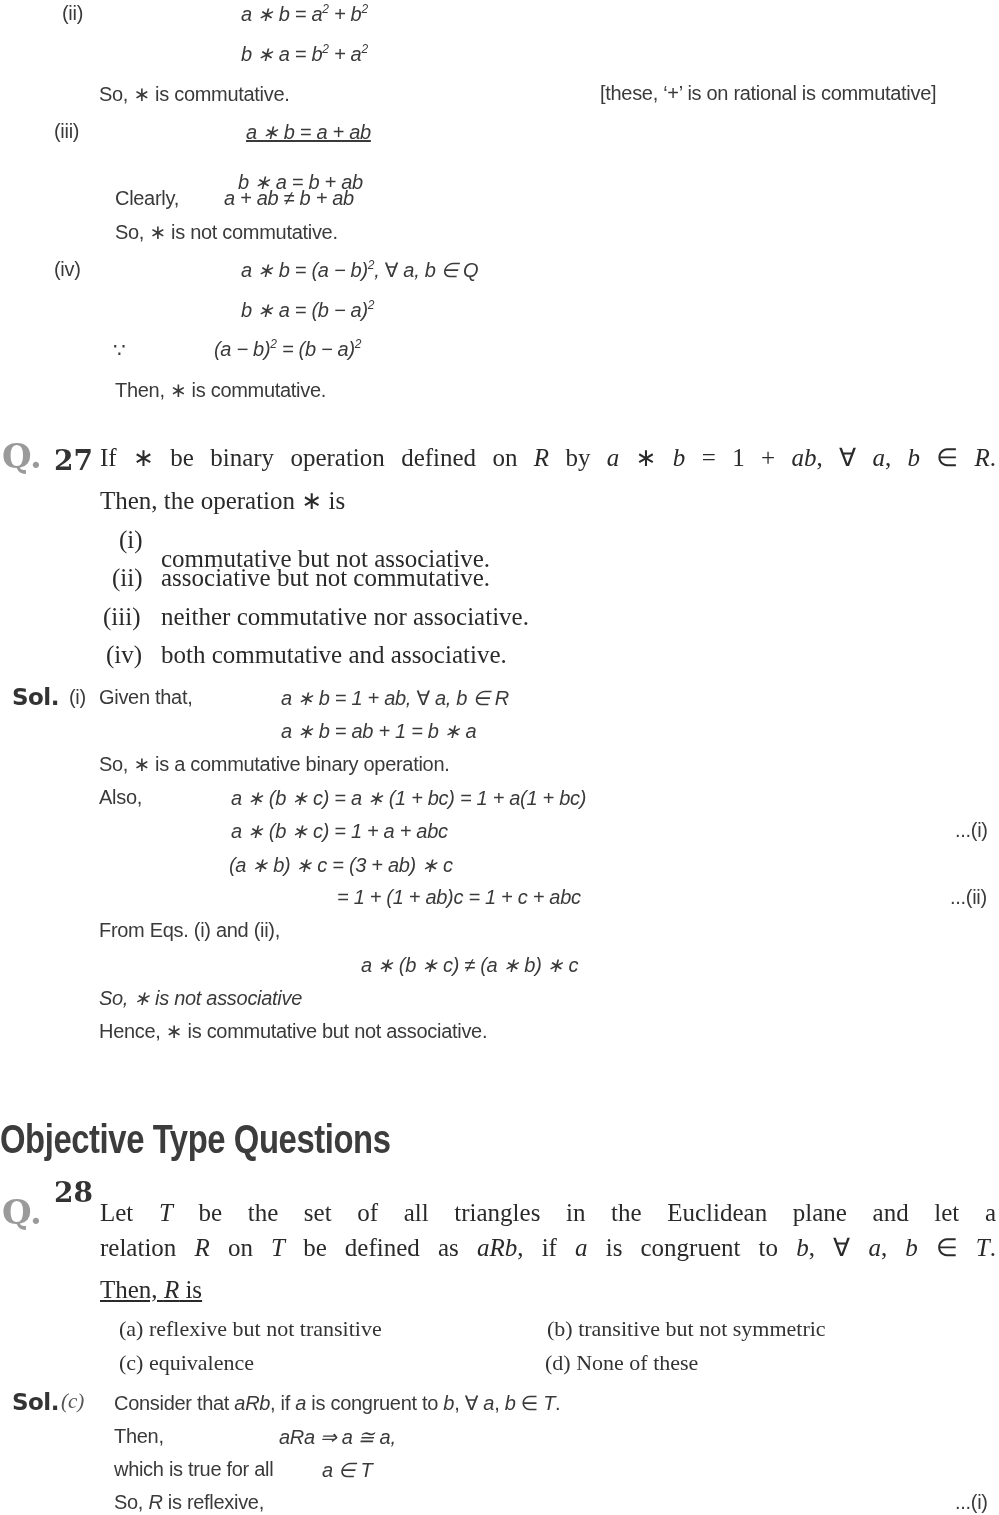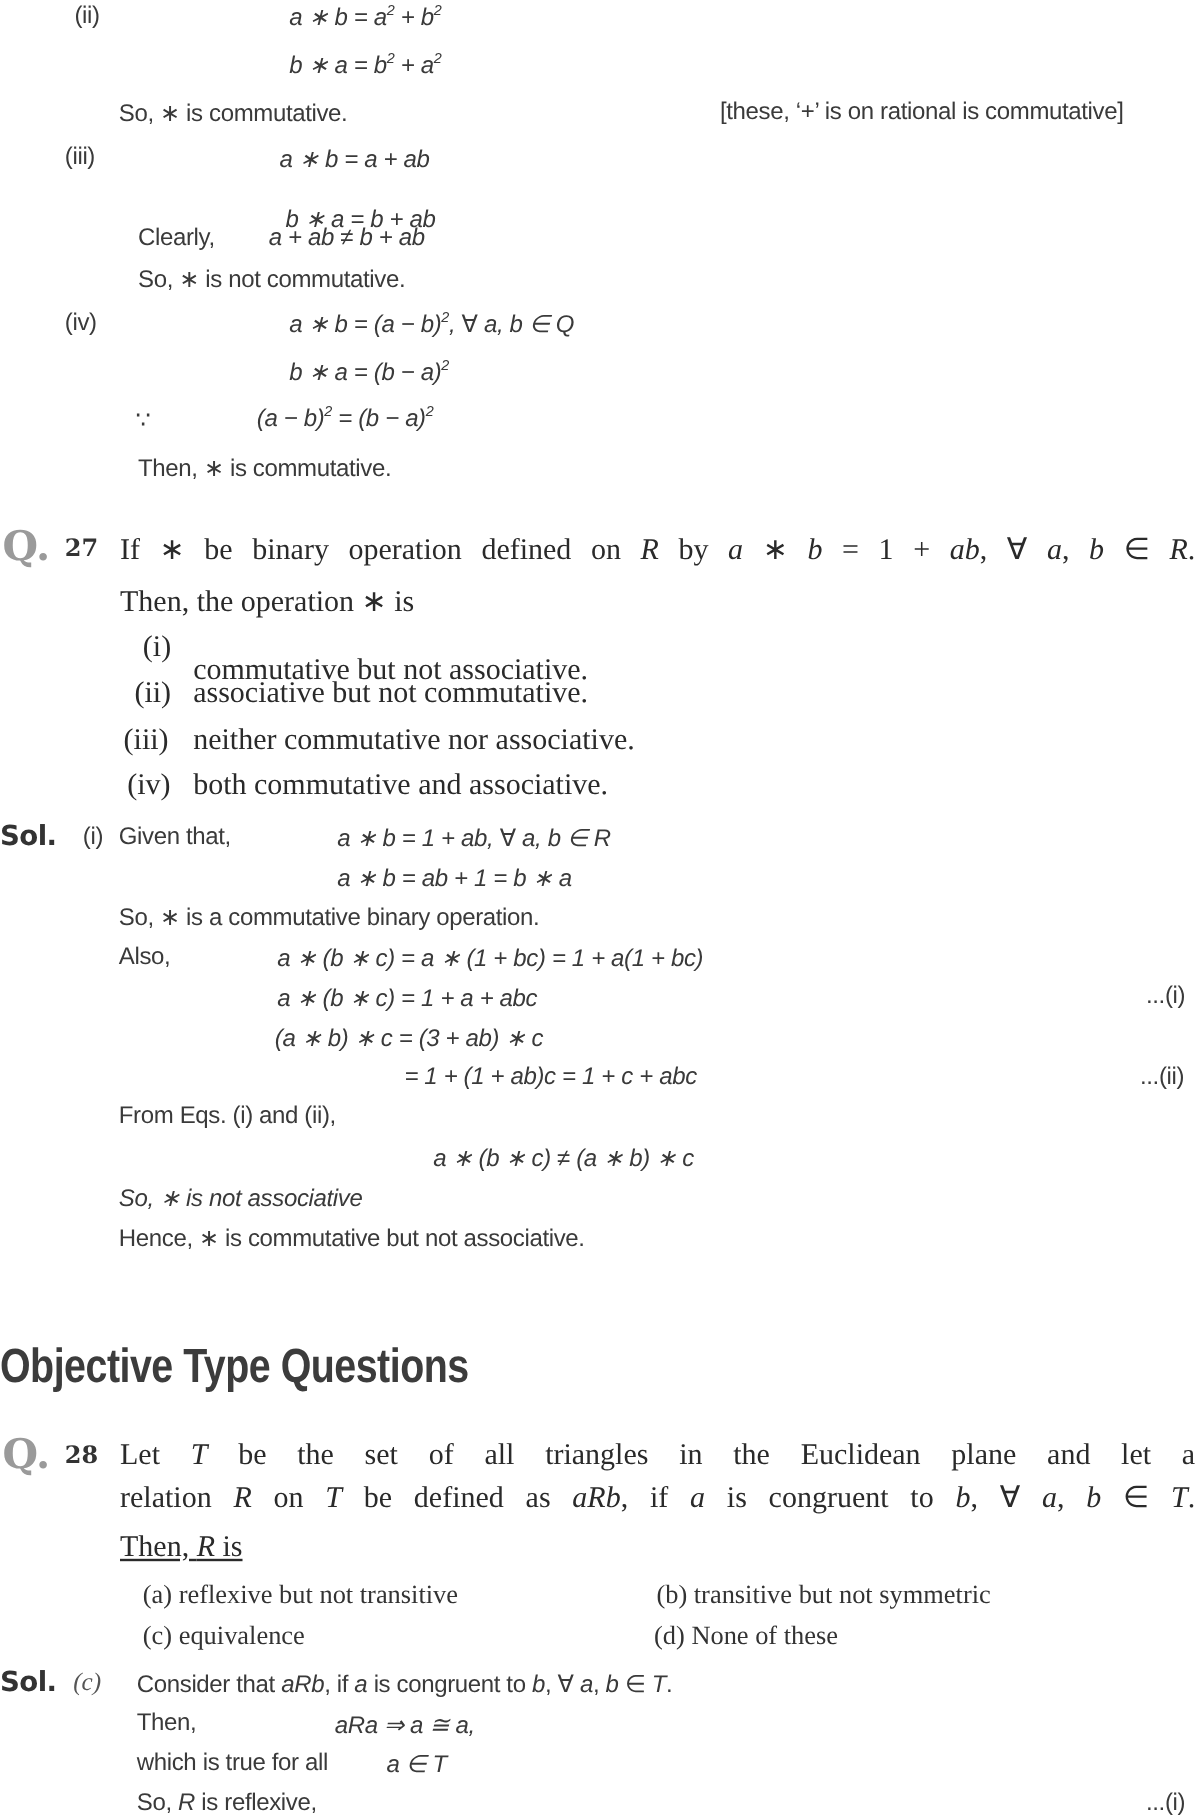--- a/index.html
+++ b/index.html
@@ -3,38 +3,38 @@
 <meta charset="utf-8">
 <style>
   html, body { margin:0; padding:0; background:#ffffff; }
   body { width:999px; height:1515px; position:relative; overflow:hidden; color:#2a2a2a; }
   .ln { position:absolute; white-space:nowrap; }
   .sans { font-family:"Liberation Sans", sans-serif; font-size:20px; color:#3a3a3a; letter-spacing:-0.3px; }
   .serifm { font-family:"Liberation Serif", serif; font-size:25px; color:#2a2a2a; }
   .it { font-style:italic; }
   sup { font-size:0.6em; vertical-align:0.7em; line-height:0; }
   .qmark { font-family:"DejaVu Serif", serif; font-weight:bold; font-size:34px; color:#9a9a9a; }
-  .qnum { font-family:"DejaVu Serif", serif; font-weight:bold; font-size:20px; color:#333; }
-  .sol { font-family:"DejaVu Sans", sans-serif; font-weight:bold; font-size:23px; color:#333; letter-spacing:-0.5px; }
+  .qnum { font-family:"DejaVu Serif", serif; font-weight:bold; font-size:28px; color:#333; }
+  .sol { font-family:"DejaVu Sans", sans-serif; font-weight:bold; font-size:23px; color:#333; letter-spacing:-0.5px;padding-left:12px; }
   .heading { font-family:"Liberation Sans", sans-serif; font-weight:bold; font-size:40px; color:#3c3c3c; letter-spacing:-0.5px; transform:scaleX(0.82); transform-origin:left top; }
   .justify { text-align:justify; text-align-last:justify; }
   .opt { font-family:"Liberation Serif", serif; font-size:22px; color:#333; }
 </style>
 </head>
 <body>
 
 <div>
   <span class="ln sans" style="left:62px;top:2px;">(ii)</span>
   <span class="ln sans it" style="left:241px;top:2px;">a ∗ b = a<sup>2</sup> + b<sup>2</sup></span>
   <span class="ln sans it" style="left:241px;top:42px;">b ∗ a = b<sup>2</sup> + a<sup>2</sup></span>
   <span class="ln sans" style="left:99px;top:82px;">So, ∗ is commutative.</span>
   <span class="ln sans" style="left:600px;top:82px;">[these, ‘+’ is on rational is commutative]</span>
 
   <span class="ln sans" style="left:54px;top:120px;">(iii)</span>
-  <span class="ln sans it" style="left:233px;top:120px;">a ∗ b = a + ab</span>
+  <span class="ln sans it" style="left:246px;top:120px;text-decoration:underline;">a ∗ b = a + ab</span>
   <span class="ln sans it" style="left:238px;top:153px;margin-top:17px;">b ∗ a = b + ab</span>
   <span class="ln sans" style="left:115px;top:187px;">Clearly,</span>
   <span class="ln sans it" style="left:224px;top:187px;">a + ab ≠ b + ab</span>
   <span class="ln sans" style="left:115px;top:220px;">So, ∗ is not commutative.</span>
 
   <span class="ln sans" style="left:54px;top:258px;">(iv)</span>
   <span class="ln sans it" style="left:241px;top:258px;">a ∗ b = (a − b)<sup>2</sup>, <span style="font-style:normal">∀</span> a, b ∈ Q</span>
   <span class="ln sans it" style="left:241px;top:298px;">b ∗ a = (b − a)<sup>2</sup></span>
   <span class="ln sans" style="left:113px;top:338px;">∵</span>
   <span class="ln sans it" style="left:214px;top:338px;">(a − b)<sup>2</sup> = (b − a)<sup>2</sup></span>
@@ -74,21 +74,21 @@
   <span class="ln sans" style="left:99px;top:919px;">From Eqs. (i) and (ii),</span>
   <span class="ln sans it" style="left:361px;top:953px;">a ∗ (b ∗ c) ≠ (a ∗ b) ∗ c</span>
   <span class="ln sans" style="left:99px;top:986px;font-style:italic;">So, ∗ is not associative</span>
   <span class="ln sans" style="left:99px;top:1019px;">Hence, ∗ is commutative but not associative.</span>
 </div>
 
 <h2 class="ln heading" style="left:0px;top:1117px;margin:0;">Objective Type Questions</h2>
 
 <div>
   <span class="ln qmark" style="left:2px;top:1192px;">Q.</span>
-  <span class="ln qnum" style="left:54px;top:1200px;">28</span>
+  <span class="ln qnum" style="left:54px;top:1176px;">28</span>
   <span class="ln serifm justify" style="left:100px;top:1199px;width:896px;">Let <i>T</i> be the set of all triangles in the Euclidean plane and let a</span>
   <span class="ln serifm justify" style="left:100px;top:1233px;width:896px;">relation <i>R</i> on <i>T</i> be defined as <i>aRb</i>, if <i>a</i> is congruent to <i>b</i>, ∀ <i>a</i>, <i>b</i> ∈ <i>T</i>.</span>
   <span class="ln serifm" style="left:100px;top:1276px;text-decoration:underline;">Then, <i>R</i> is</span>
 
   <span class="ln opt" style="left:119px;top:1316px;"><span>(a)</span> <span>reflexive but not transitive</span></span>
   <span class="ln opt" style="left:547px;top:1316px;"><span>(b)</span> <span>transitive but not symmetric</span></span>
   <span class="ln opt" style="left:119px;top:1350px;"><span>(c)</span> <span>equivalence</span></span>
   <span class="ln opt" style="left:545px;top:1350px;"><span>(d)</span> <span>None of these</span></span>
 </div>
 

